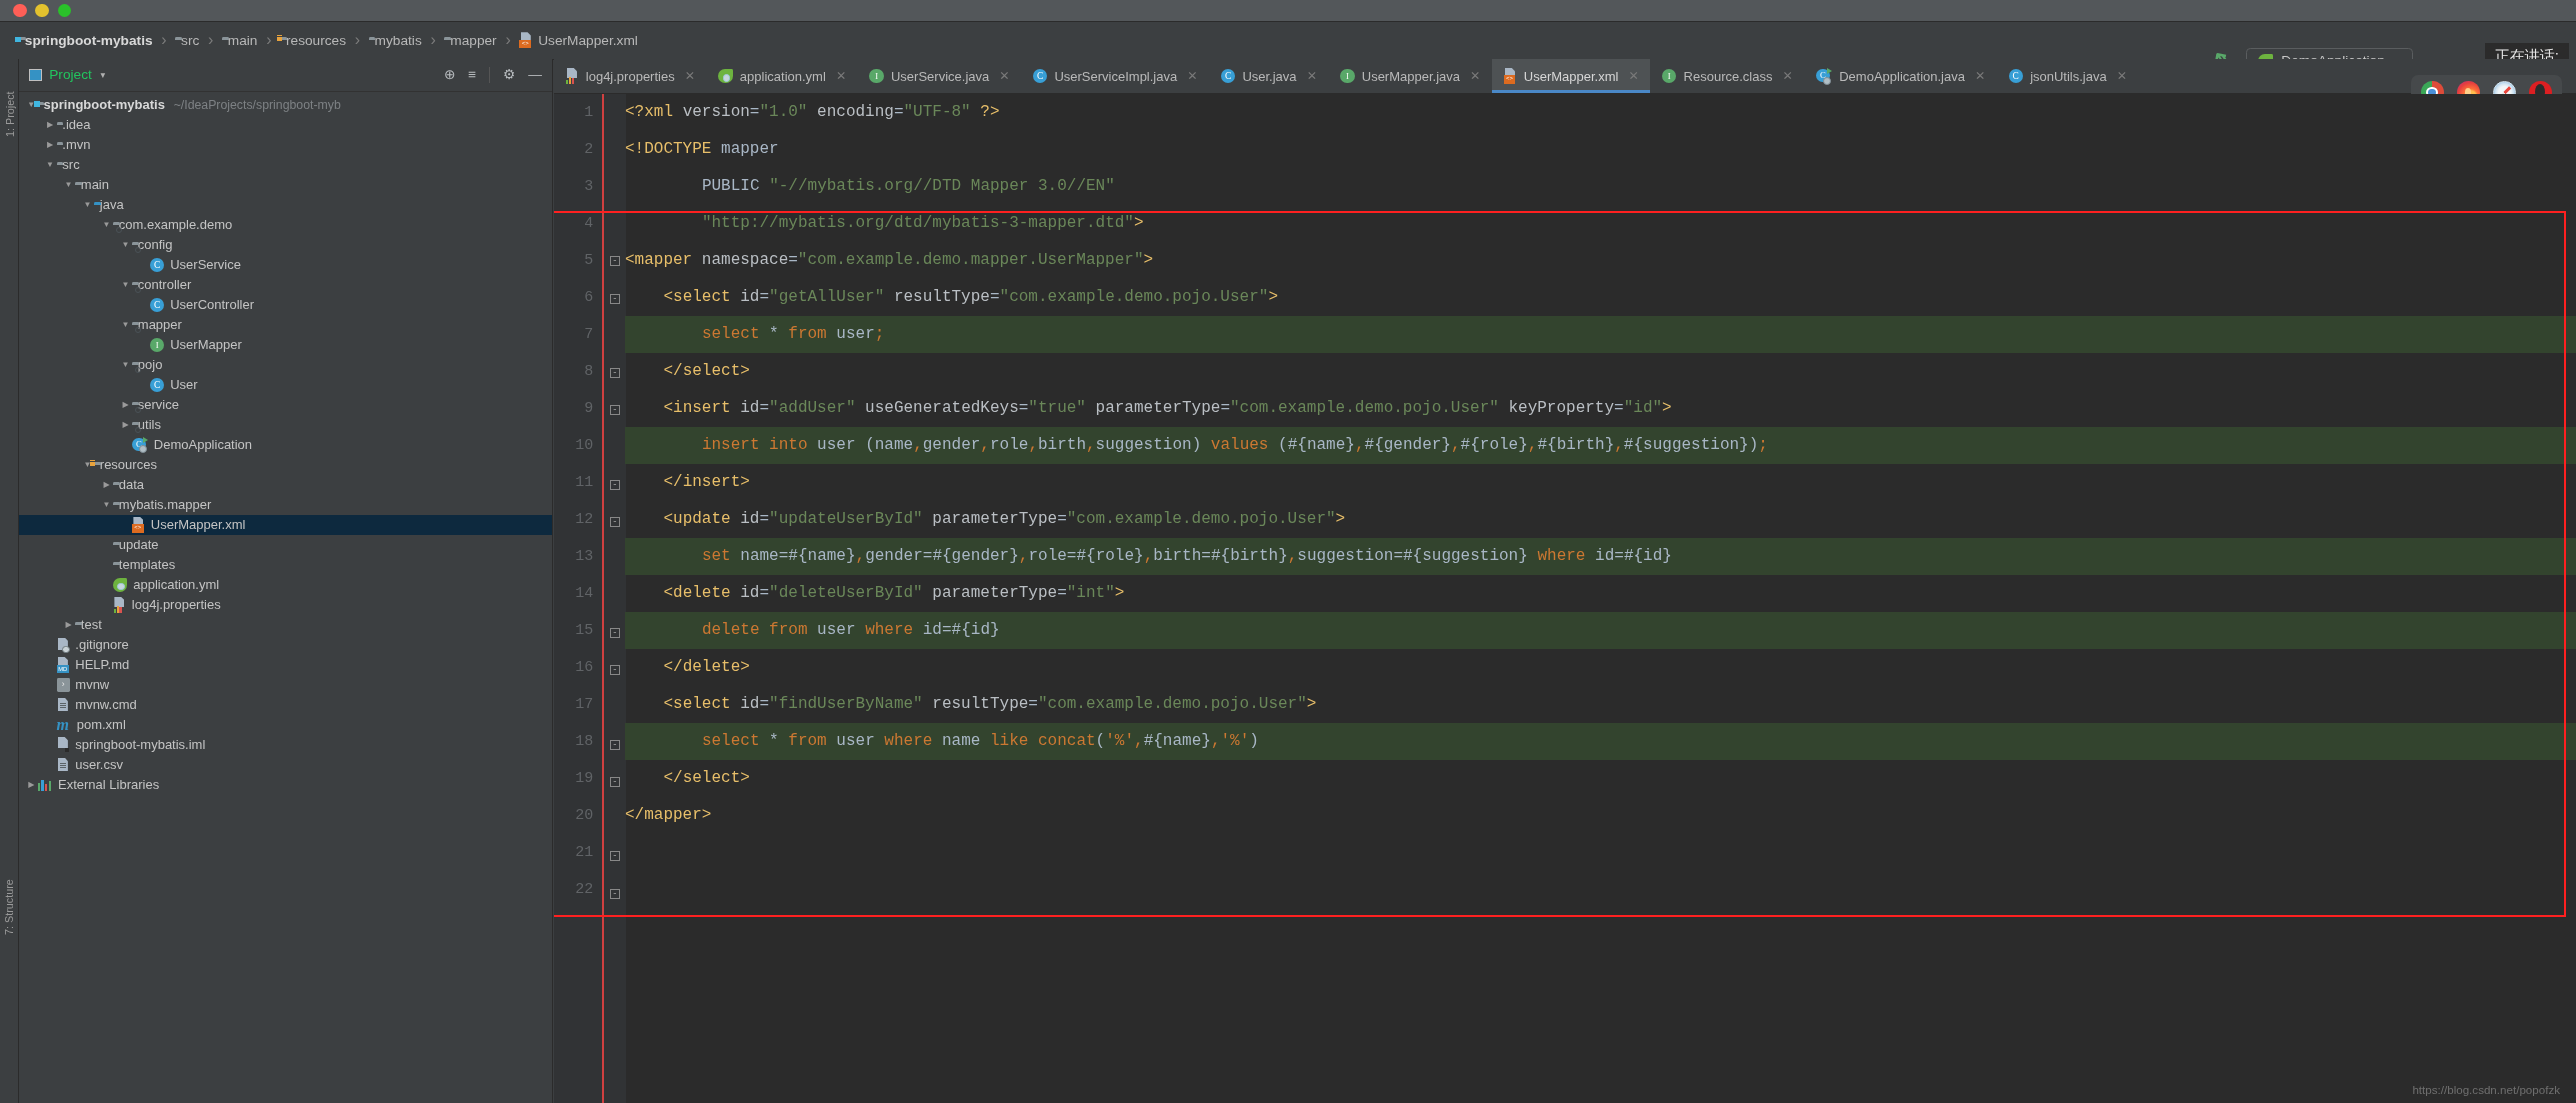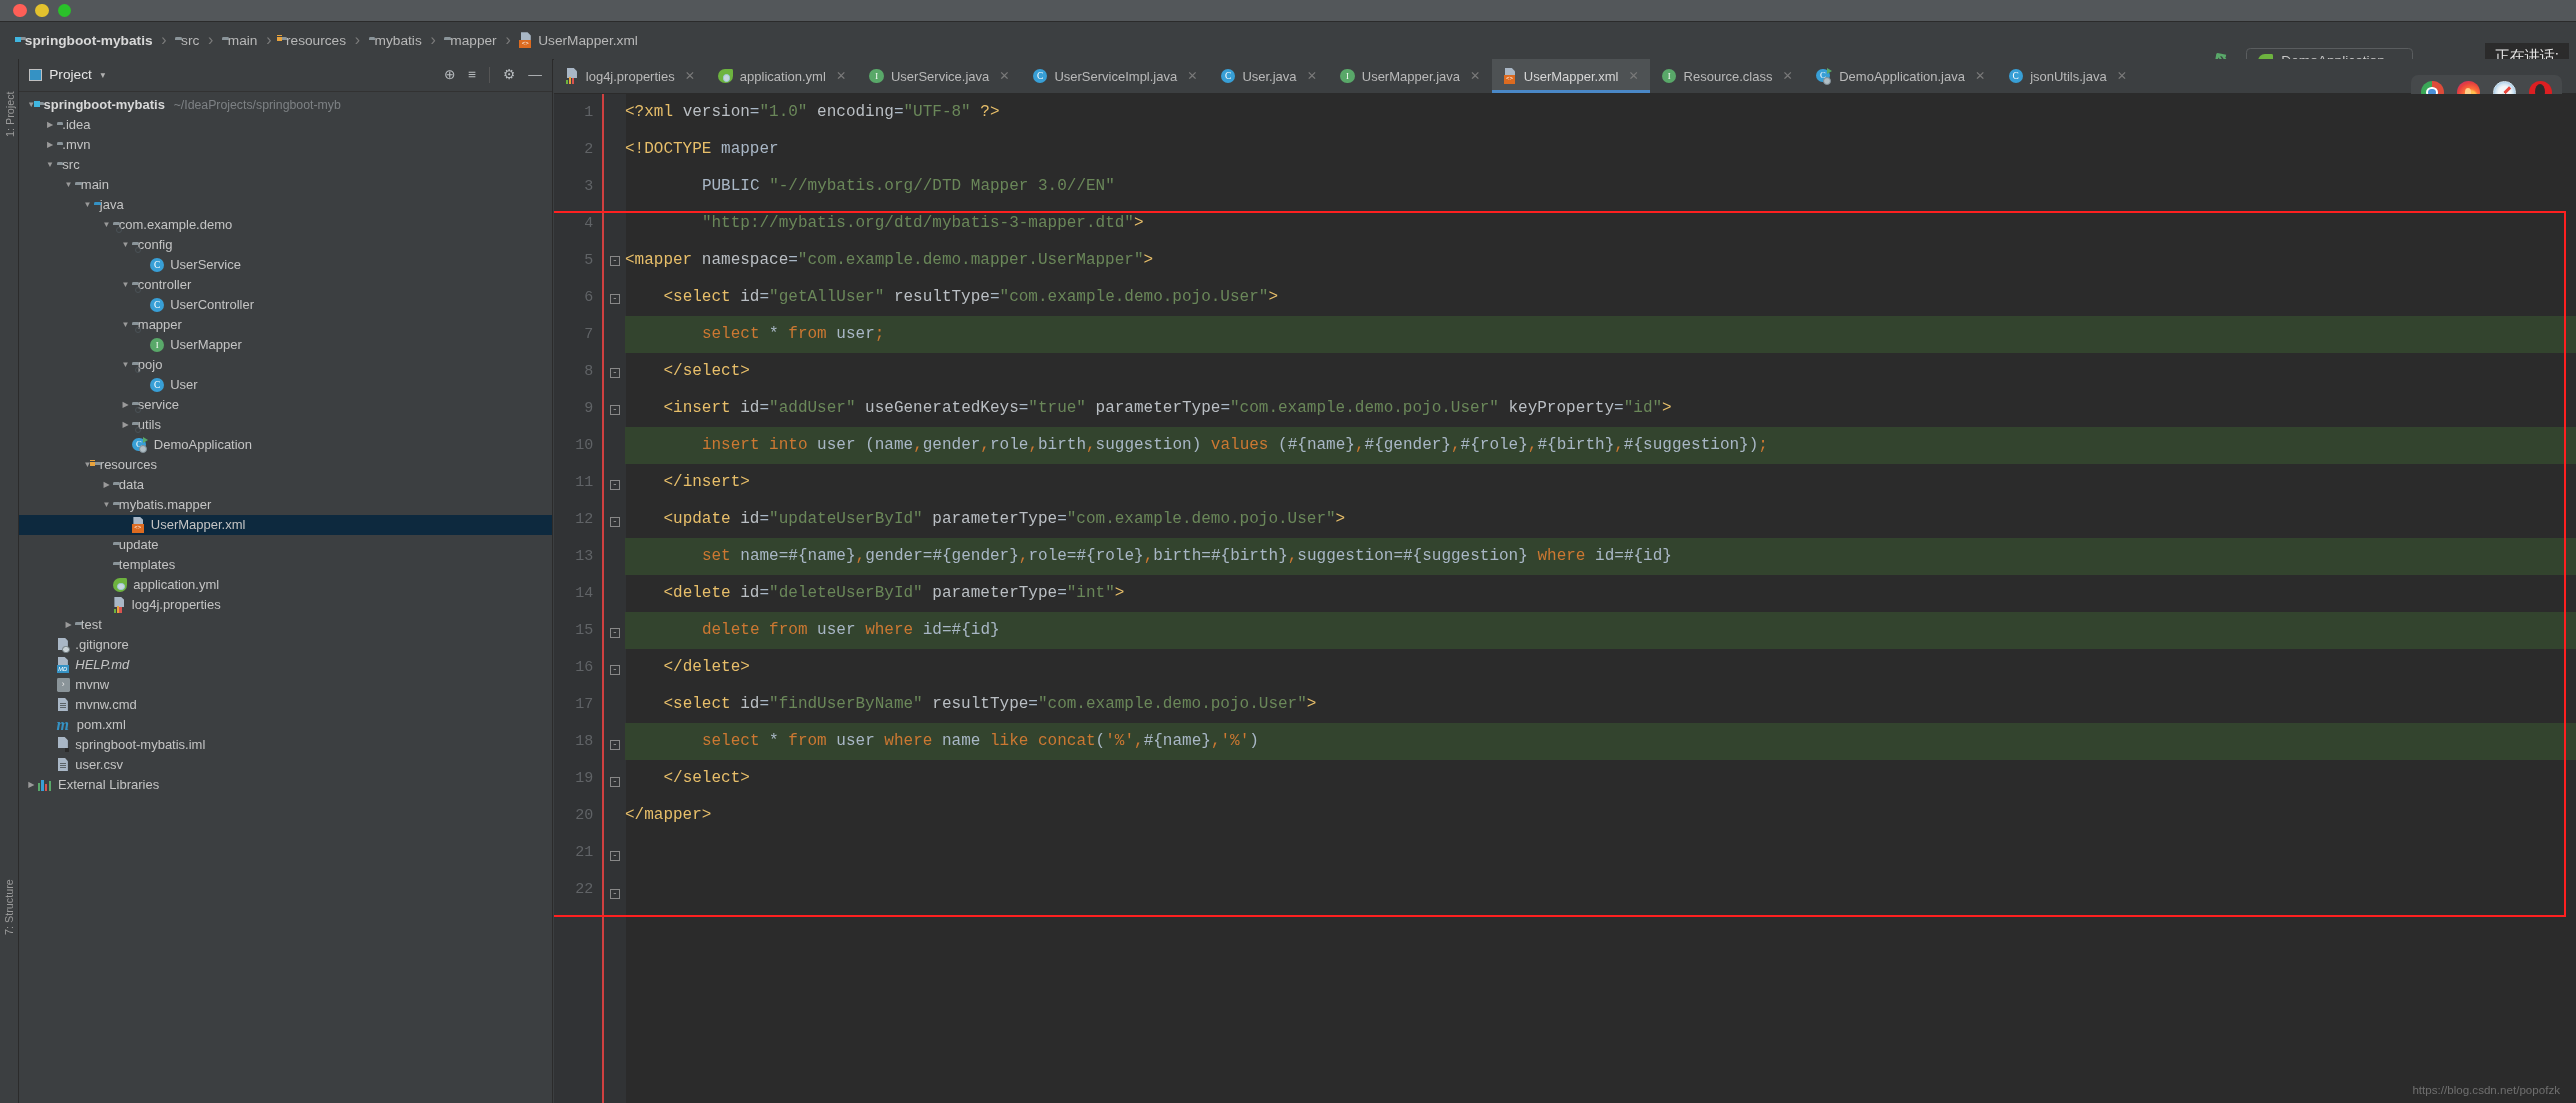--- a/index.html
+++ b/index.html
@@ -81,21 +81,21 @@
 
   
   .project-panel {
     position:absolute; left:19px; top:0; width:534px; height:1044px;
     background:#3c3f41; border-right:0.7px solid #2b2b2b;
   }
   .panel-head {
     height:32.5px; display:flex; align-items:center; padding:0 10px;
     border-bottom:0.7px solid #323232;
   }
-  .panel-head .lbl { font-size:13.7px; color:#e5e5e5; margin-left:7.2px; }
+  .panel-head .lbl { font-size:13.7px; color:#22c55e; margin-left:7.2px; }
   .panel-head .caret { margin-left:8.7px; color:#b0b0b0; font-size:9.4px; }
   .proj-square { width:13px; height:11.6px; border:1.4px solid #c0c0c0; background:#3592c4; }
   .head-tools { margin-left:auto; display:flex; align-items:center; gap:13px; }
   .ht { color:#b8bcbf; font-size:13.7px; line-height:1; }
   .hsep { width:0.7px; height:16px; background:#555; }
 
   .tree { position:absolute; left:0; top:33px; right:0; bottom:0; overflow:hidden; padding-top:2.9px; }
   .row { height:20px; display:flex; align-items:center; font-size:13px; color:#c4c4c4; white-space:nowrap; padding-right:2.9px; }
   .row.sel { background:#0d293e; }
   .tw { width:13px; flex:0 0 13px; text-align:center; color:#9a9a9a; font-size:8px; }
@@ -496,21 +496,21 @@
         <div class="row" style="padding-left: 24.5px;">
           <span class="tw"></span>
           <span style="display: inline-flex; align-items: center;">
             <span class="gitfile">
               <span class="sheet"></span>
               <span class="bad"></span>
             </span>
           </span>
           <span class="nm">.gitignore</span>
         </div>
-        <div class="row" style="padding-left: 24.5px; font-style: italic;">
+        <div class="row" style="padding-left: 24.5px;">
           <span class="tw"></span>
           <span style="display: inline-flex; align-items: center;">
             <span class="mdfile">
               <span class="sheet"></span>
               <span class="md">MD</span>
             </span>
           </span>
           <span class="nm">HELP.md</span>
         </div>
         <div class="row" style="padding-left: 24.5px;">

